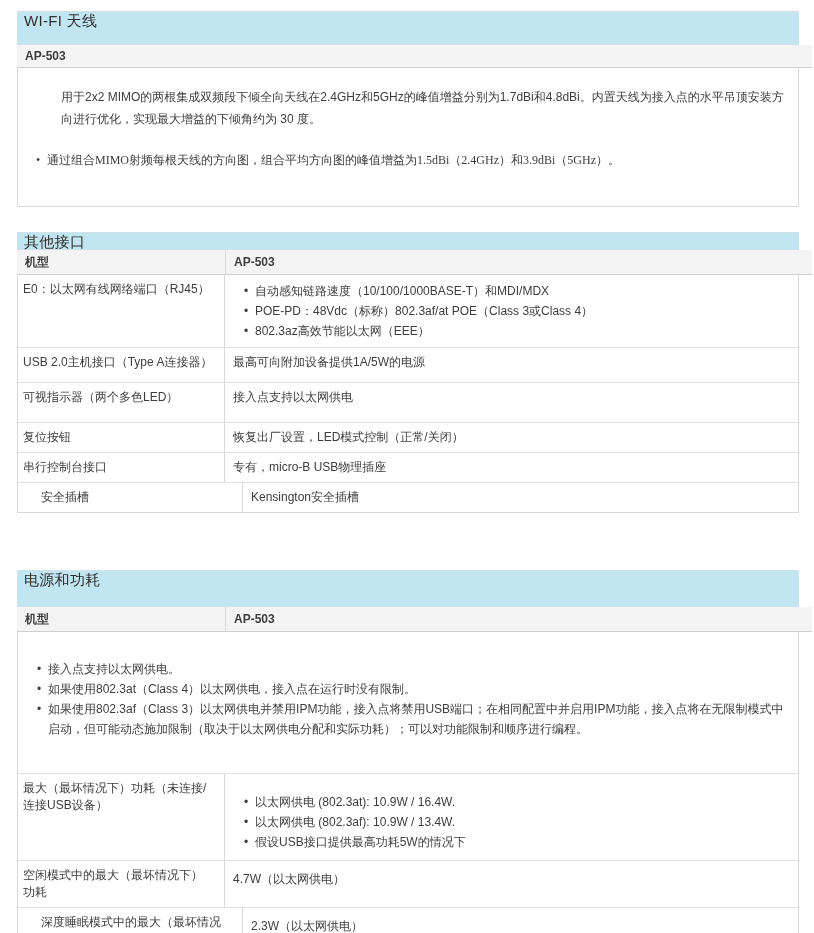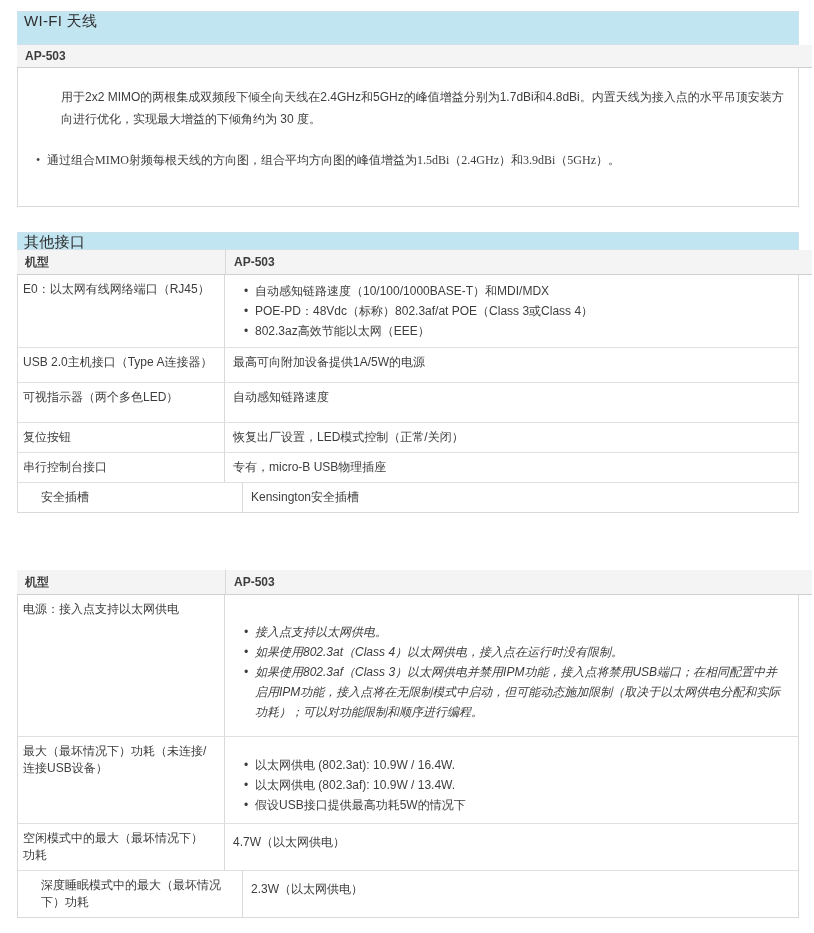--- a/index.html
+++ b/index.html
@@ -89,21 +89,21 @@
     padding:6px 10px 6px 5px;
     line-height:17px;
     border-right:1px solid var(--border);
   }
   .spec-value{
     flex:1;
     padding:6px 10px 6px 8px;
     line-height:17px;
   }
   .spec-value ul.bullets{padding-left:10px;}
-  .spec-value.pad-top-lg{padding-top:27px;font-style:italic;}
+  .spec-value.pad-top-lg{padding-top:27px;}
   .spec-value.pad-top-md{padding-top:18px;}
 </style>
 </head>
 <body>
 
 <div class="page">
 
   <section class="panel">
     <div class="panel-header">
       <span class="panel-title">WI-FI 天线</span>
@@ -142,49 +142,51 @@
         </div>
       </div>
 
       <div class="spec-row" style="min-height:35px">
         <div class="spec-label">USB 2.0主机接口（Type A连接器）</div>
         <div class="spec-value">最高可向附加设备提供1A/5W的电源</div>
       </div>
 
       <div class="spec-row" style="min-height:40px">
         <div class="spec-label">可视指示器（两个多色LED）</div>
-        <div class="spec-value">自动感知链路速度</div>
+        <div class="spec-value">接入点支持以太网供电</div>
       </div>
 
       <div class="spec-row" style="min-height:27px">
         <div class="spec-label">复位按钮</div>
         <div class="spec-value">恢复出厂设置，LED模式控制（正常/关闭）</div>
       </div>
 
       <div class="spec-row" style="min-height:22px">
         <div class="spec-label">串行控制台接口</div>
         <div class="spec-value">专有，micro-B USB物理插座</div>
       </div>
 
       <div class="spec-row" style="min-height:24px">
         <div class="spec-label">安全插槽</div>
         <div class="spec-value">Kensington安全插槽</div>
       </div>
     </div>
   </section>
 
   <section class="panel gap-lg">
+    <div class="panel-header tall">
+      <span class="panel-title">电源和功耗</span>
+    </div>
     <div class="panel-frame">
       <div class="model-row h25">
         <span>机型</span>
         <span class="divider-cell">AP-503</span>
       </div>
 
       <div class="spec-row" style="min-height:142px">
-        <div class="spec-label">电源：接入点支持以太网供电</div>
         <div class="spec-value pad-top-lg">
           <ul class="bullets">
             <li>接入点支持以太网供电。</li>
             <li>如果使用802.3at（Class 4）以太网供电，接入点在运行时没有限制。</li>
             <li>如果使用802.3af（Class 3）以太网供电并禁用IPM功能，接入点将禁用USB端口；在相同配置中并启用IPM功能，接入点将在无限制模式中启动，但可能动态施加限制（取决于以太网供电分配和实际功耗）；可以对功能限制和顺序进行编程。</li>
           </ul>
         </div>
       </div>
 
       <div class="spec-row" style="min-height:87px">

